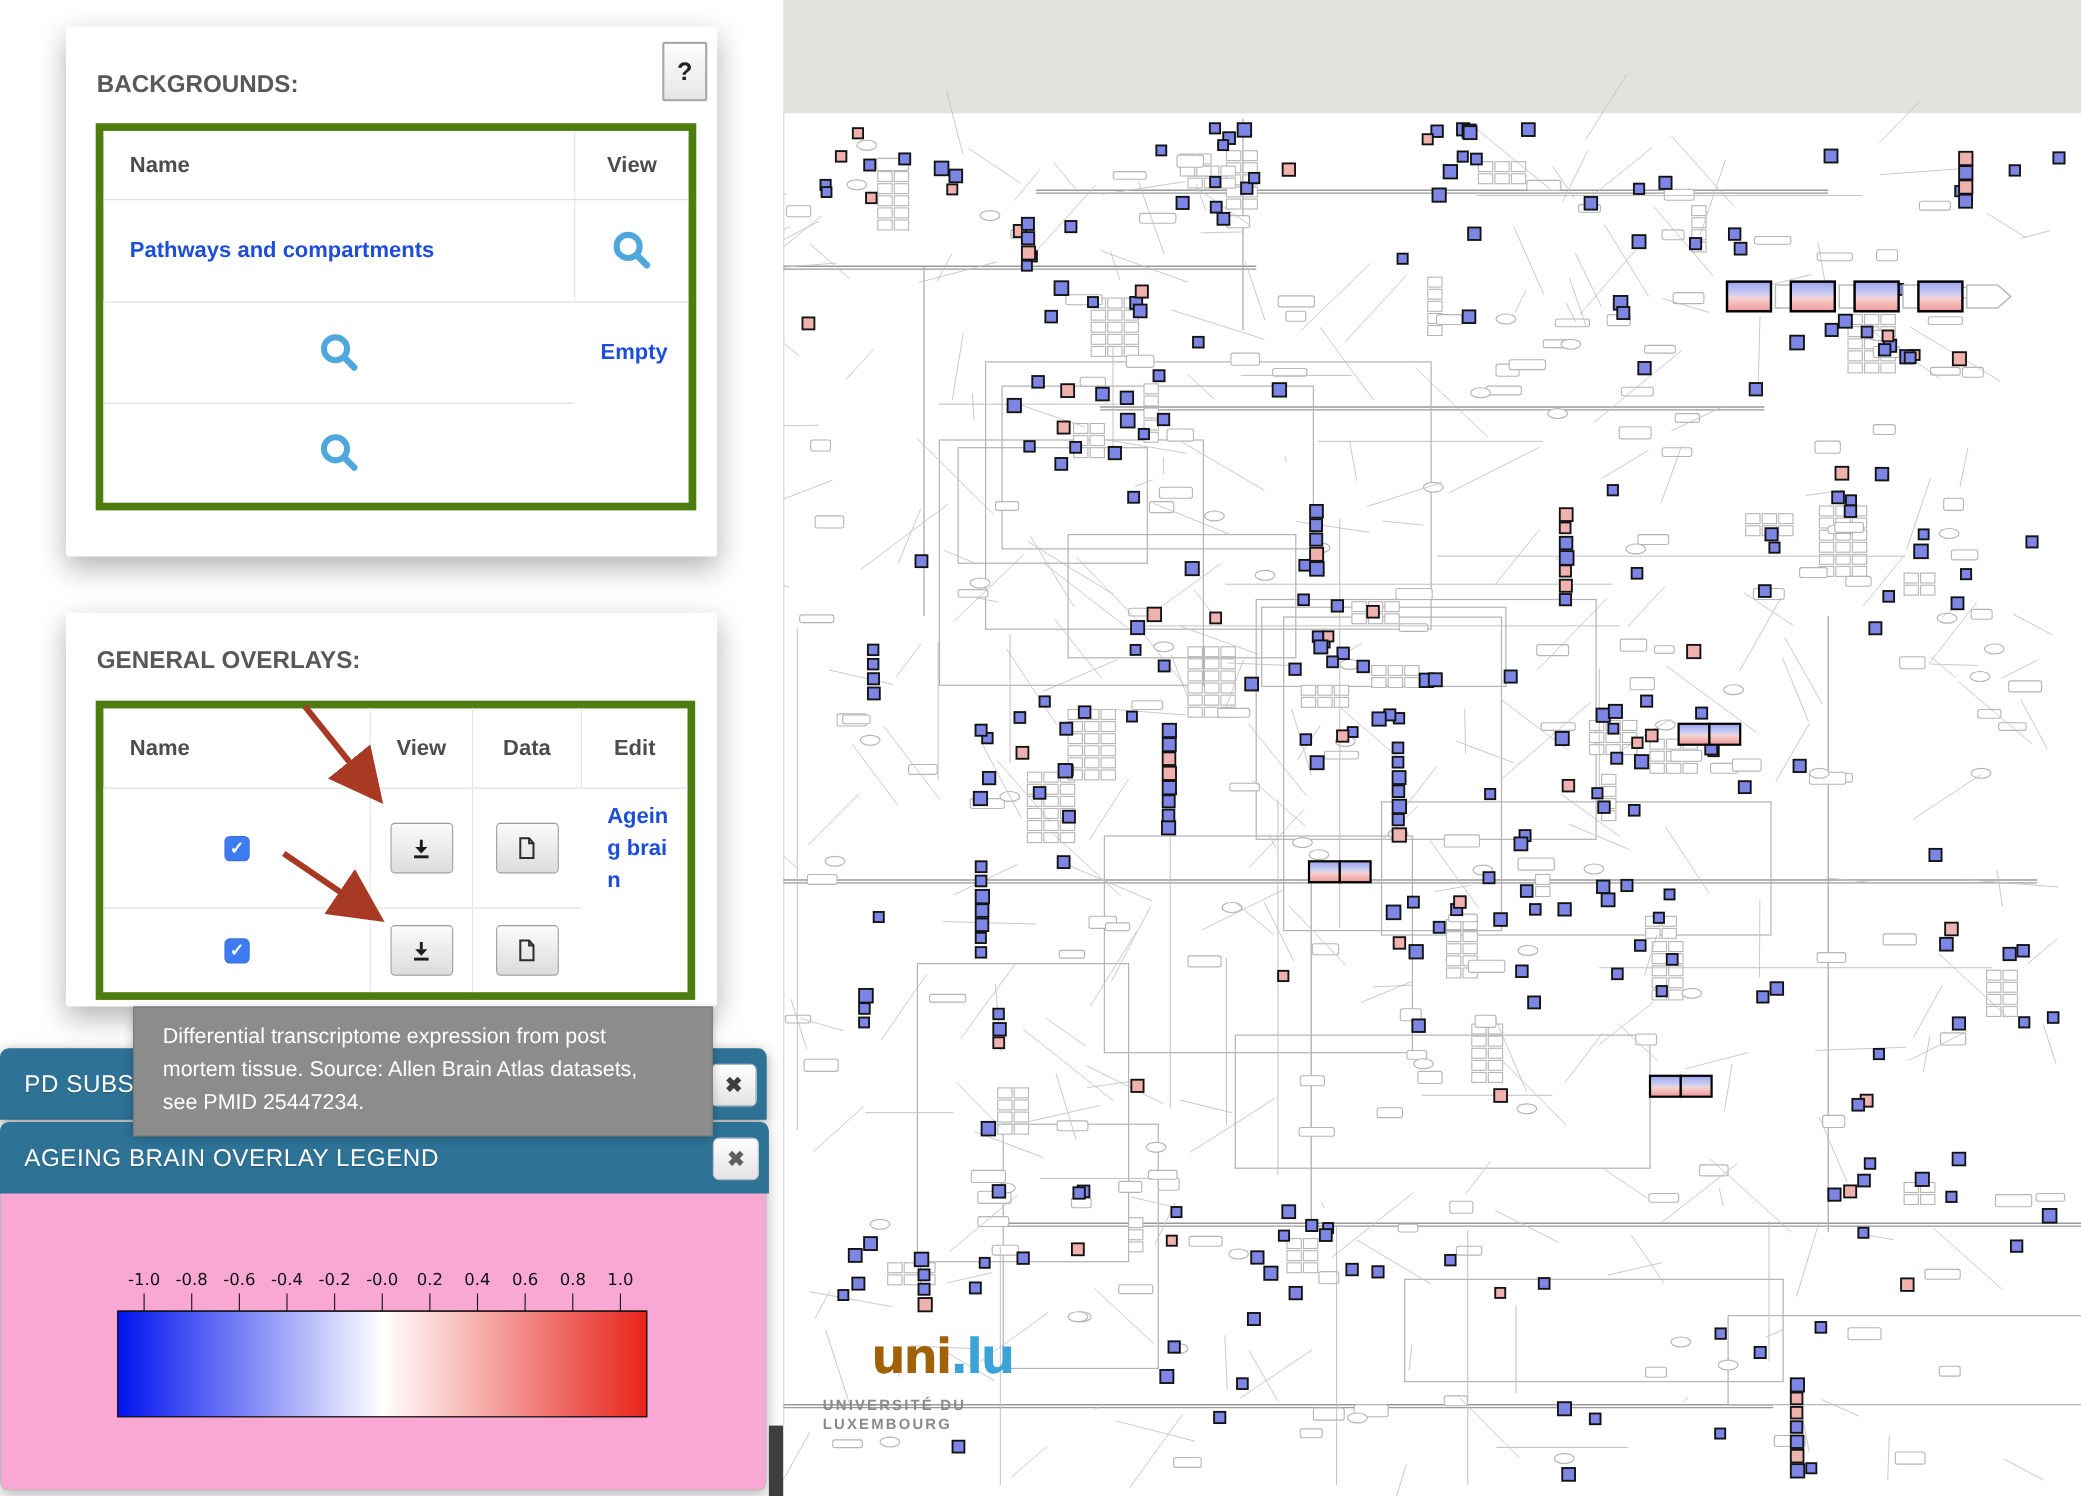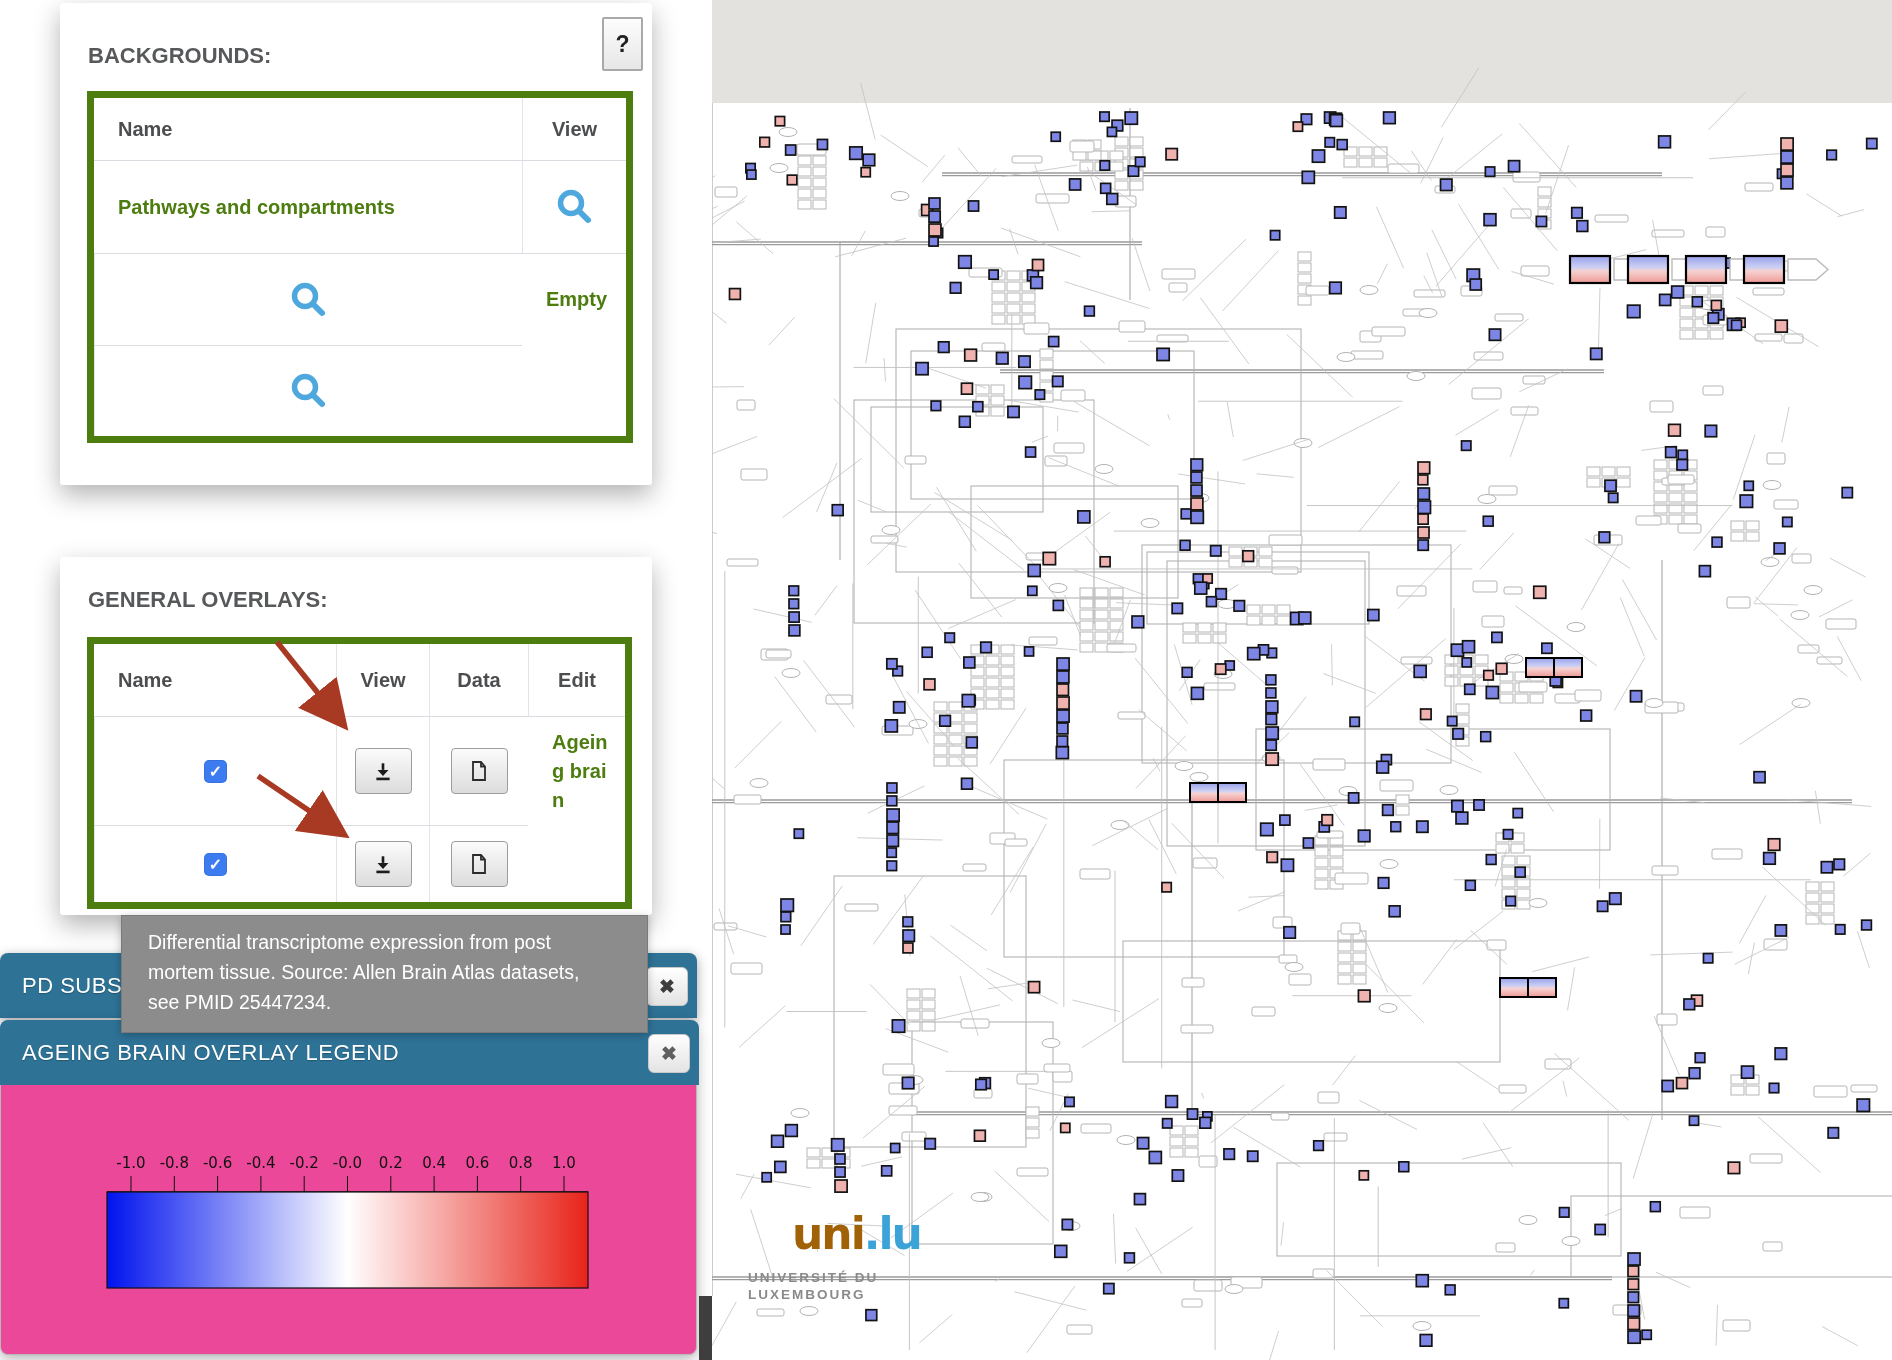--- a/index.html
+++ b/index.html
@@ -16,21 +16,21 @@
   #logo .uni{color:#a16207;margin-left:44px;}
   #logo .dot,#logo .lu{color:#3ba3d8;}
   #logo .sub{margin-top:14px;color:#8a8a8a;font-size:13.5px;letter-spacing:2px;font-weight:bold;line-height:1.25;}
   #dark-scroll{position:absolute;left:699px;top:1296px;width:13px;height:64px;background:#3e3e3e;z-index:22;}
 
   
   .card{
     position:absolute;background:#fff;border-radius:3px;
     box-shadow:0 10px 26px rgba(0,0,0,.30);z-index:10;
   }
-  #panel-backgrounds{left:60px;top:3px;width:592px;height:482px;}
+  #panel-backgrounds{left:60px;top:24px;width:592px;height:482px;}
   #panel-overlays{left:60px;top:557px;width:592px;height:358px;}
   .panel-title{color:#57585a;font-size:22px;font-weight:600;position:absolute;left:28px;}
   #panel-backgrounds .panel-title{top:40px;}
   #panel-overlays .panel-title{top:30px;}
 
   .help-btn{
     position:absolute;right:9px;top:14px;width:37px;height:50px;
     border:2px solid #a9a9a9;border-radius:2px;
     background:linear-gradient(#fdfdfd,#e7e7e7);
     display:flex;align-items:center;justify-content:center;
@@ -40,21 +40,21 @@
   
   .tbl{position:absolute;left:27px;border:7px solid #4d7c0f;display:grid;background:#fff;}
   .tbl > div{border-left:1px solid #e2e5e8;border-top:1px solid #d9dce0;display:flex;align-items:center;}
   .tbl > div.c0{border-left:none;}
   .tbl > div.r0{border-top:none;}
   #bg-table{top:88px;grid-template-columns:428px 104px;grid-template-rows:62px 93px 92px 91px;}
   #ov-table{top:80px;grid-template-columns:242px 93px 99px 97px;grid-template-rows:72px 109px 77px;}
   .th{font-weight:bold;font-size:20px;color:#4c4d4f;}
   .th.name{padding-left:24px;}
   .th.ctr{justify-content:center;}
-  .cell-name{padding-left:24px;padding-right:10px;font-weight:bold;font-size:20px;color:#4d7c0f;}
+  .cell-name{padding-left:24px;padding-right:10px;font-weight:bold;font-size:20px;color:#1d4ed8;}
   #ov-table .cell-name{word-break:break-all;line-height:1.45;}
   .cell-ctr{justify-content:center;}
 
   .view-zoom{width:44px;height:44px;display:flex;align-items:center;justify-content:center;cursor:pointer;}
 
   .chk{
     width:23px;height:23px;border-radius:5px;background:#3d7bf0;
     display:flex;align-items:center;justify-content:center;
     color:#fff;font-size:16px;font-weight:bold;cursor:pointer;
     box-shadow:inset 0 0 0 1px rgba(0,0,0,.08);
@@ -78,21 +78,21 @@
 
   
   .legend-bar{
     position:absolute;left:0;width:697px;height:65px;background:#2e7296;
     border-radius:8px 8px 0 0;z-index:20;
     box-shadow:0 3px 12px rgba(0,0,0,.35);
     display:flex;align-items:center;
   }
   #pd-bar{top:953px;z-index:20;}
   #ageing-panel{position:absolute;left:0;top:1021px;width:697px;height:334px;z-index:21;
-    background:#ec4899;border:1px solid #b9b9b9;border-top:none;box-sizing:border-box;
+    background:#f9a8d4;border:1px solid #b9b9b9;border-top:none;box-sizing:border-box;
     border-radius:8px 8px 8px 8px;box-shadow:0 4px 14px rgba(0,0,0,.3);}
   #ageing-header{position:absolute;left:-1px;top:-1px;width:699px;height:65px;background:#2e7296;
     border-radius:8px 8px 0 0;display:flex;align-items:center;}
   .legend-title{color:#fff;font-weight:normal;font-size:22px;letter-spacing:.5px;padding-left:22px;
     text-shadow:0 1px 1px rgba(0,0,0,.25);white-space:nowrap;}
   .legend-close{
     position:absolute;right:9px;top:14px;width:40px;height:37px;border-radius:6px;
     background:linear-gradient(#ffffff,#e3e3e3);border:1px solid #c9c9c9;
     display:flex;align-items:center;justify-content:center;cursor:pointer;
     color:#5f5f5f;font-size:19px;font-weight:bold;

